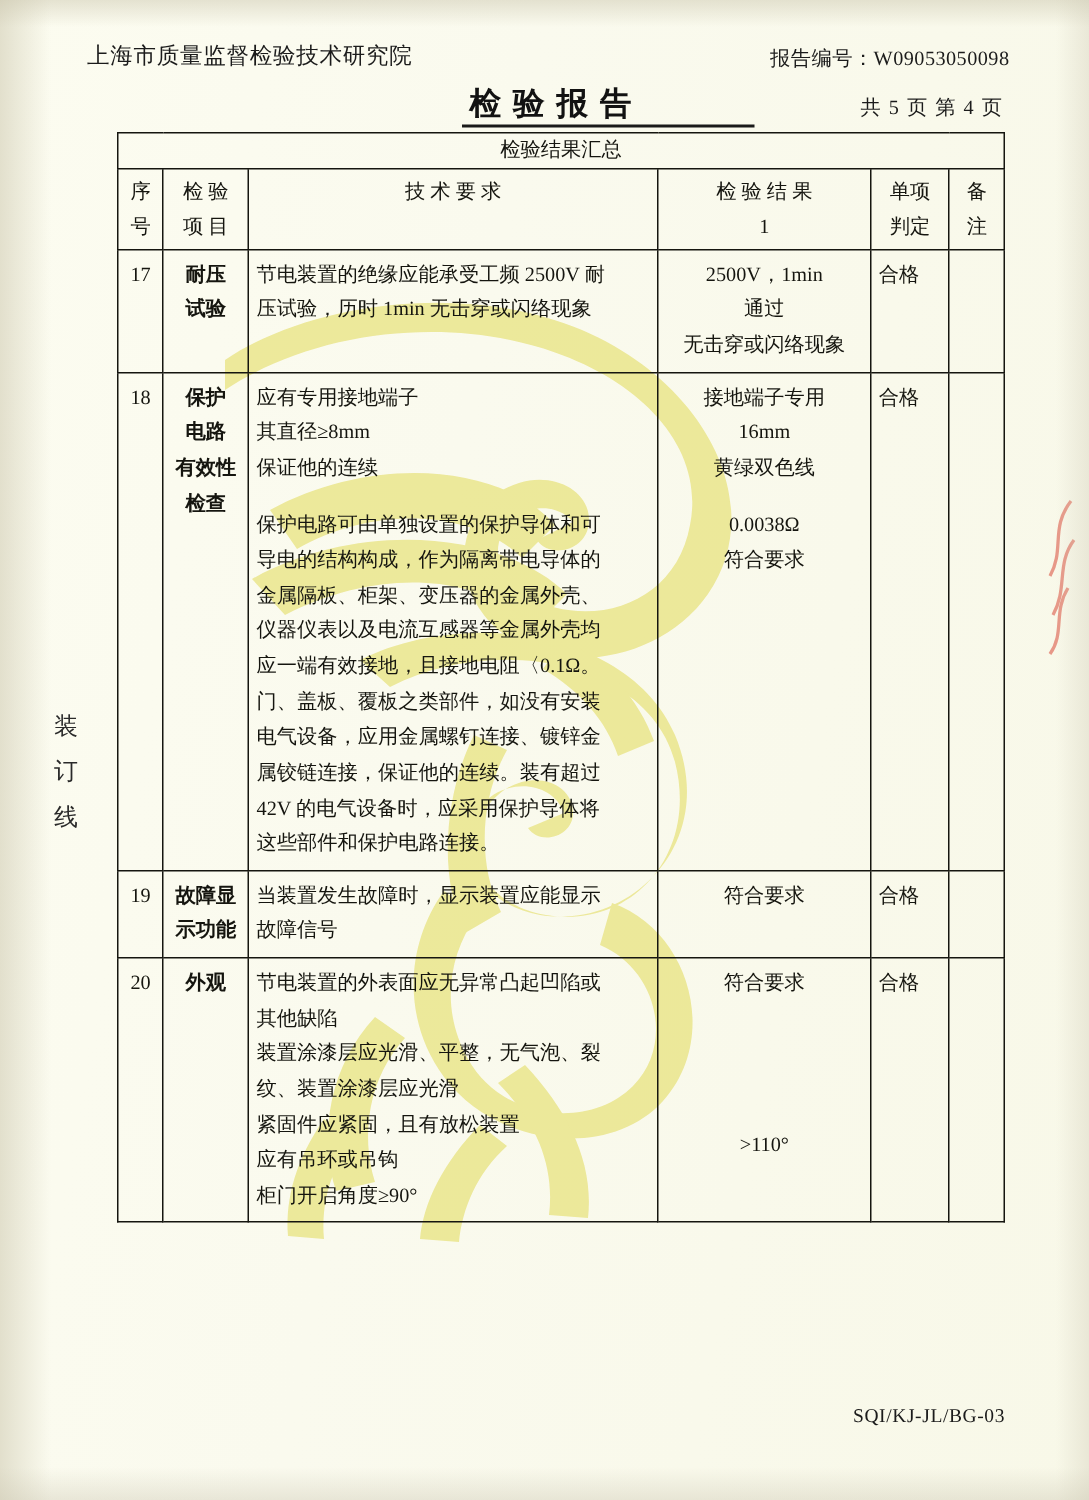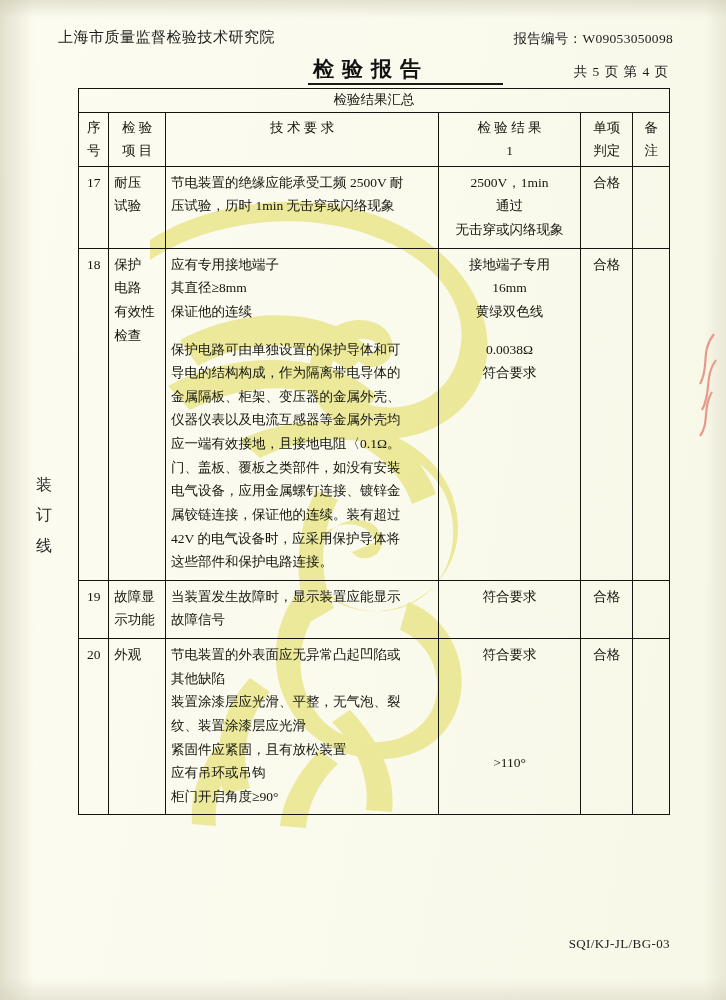--- a/index.html
+++ b/index.html
@@ -150,23 +150,23 @@
     line-height: 1.45;
     padding: 3px 2px !important;
   }
   .c-seq { width: 30px; text-align: center; }
   .c-item { width: 56px; }
   .c-req  { width: 270px; }
   .c-res  { width: 140px; }
   .c-judge{ width: 52px; text-align: center; }
   .c-note { width: 36px; }
   .res-line { text-align: center; }
-  .item-cell { text-align: left; line-height: 2.05; }
+  .item-cell { text-align: center; line-height: 2.05; font-weight: bold; }
   .seq-cell { text-align: center; margin-left: 20px; }
-  .judge-cell { text-align: center; }
+  .judge-cell { text-align: left; }
   .para { margin: 0; }
   .gap { height: 14px; }
 
   .footer-code {
     position: absolute;
     right: 56px;
     bottom: 48px;
     font-size: 13px;
     letter-spacing: 0.4px;
     color: #1b1b1b;

